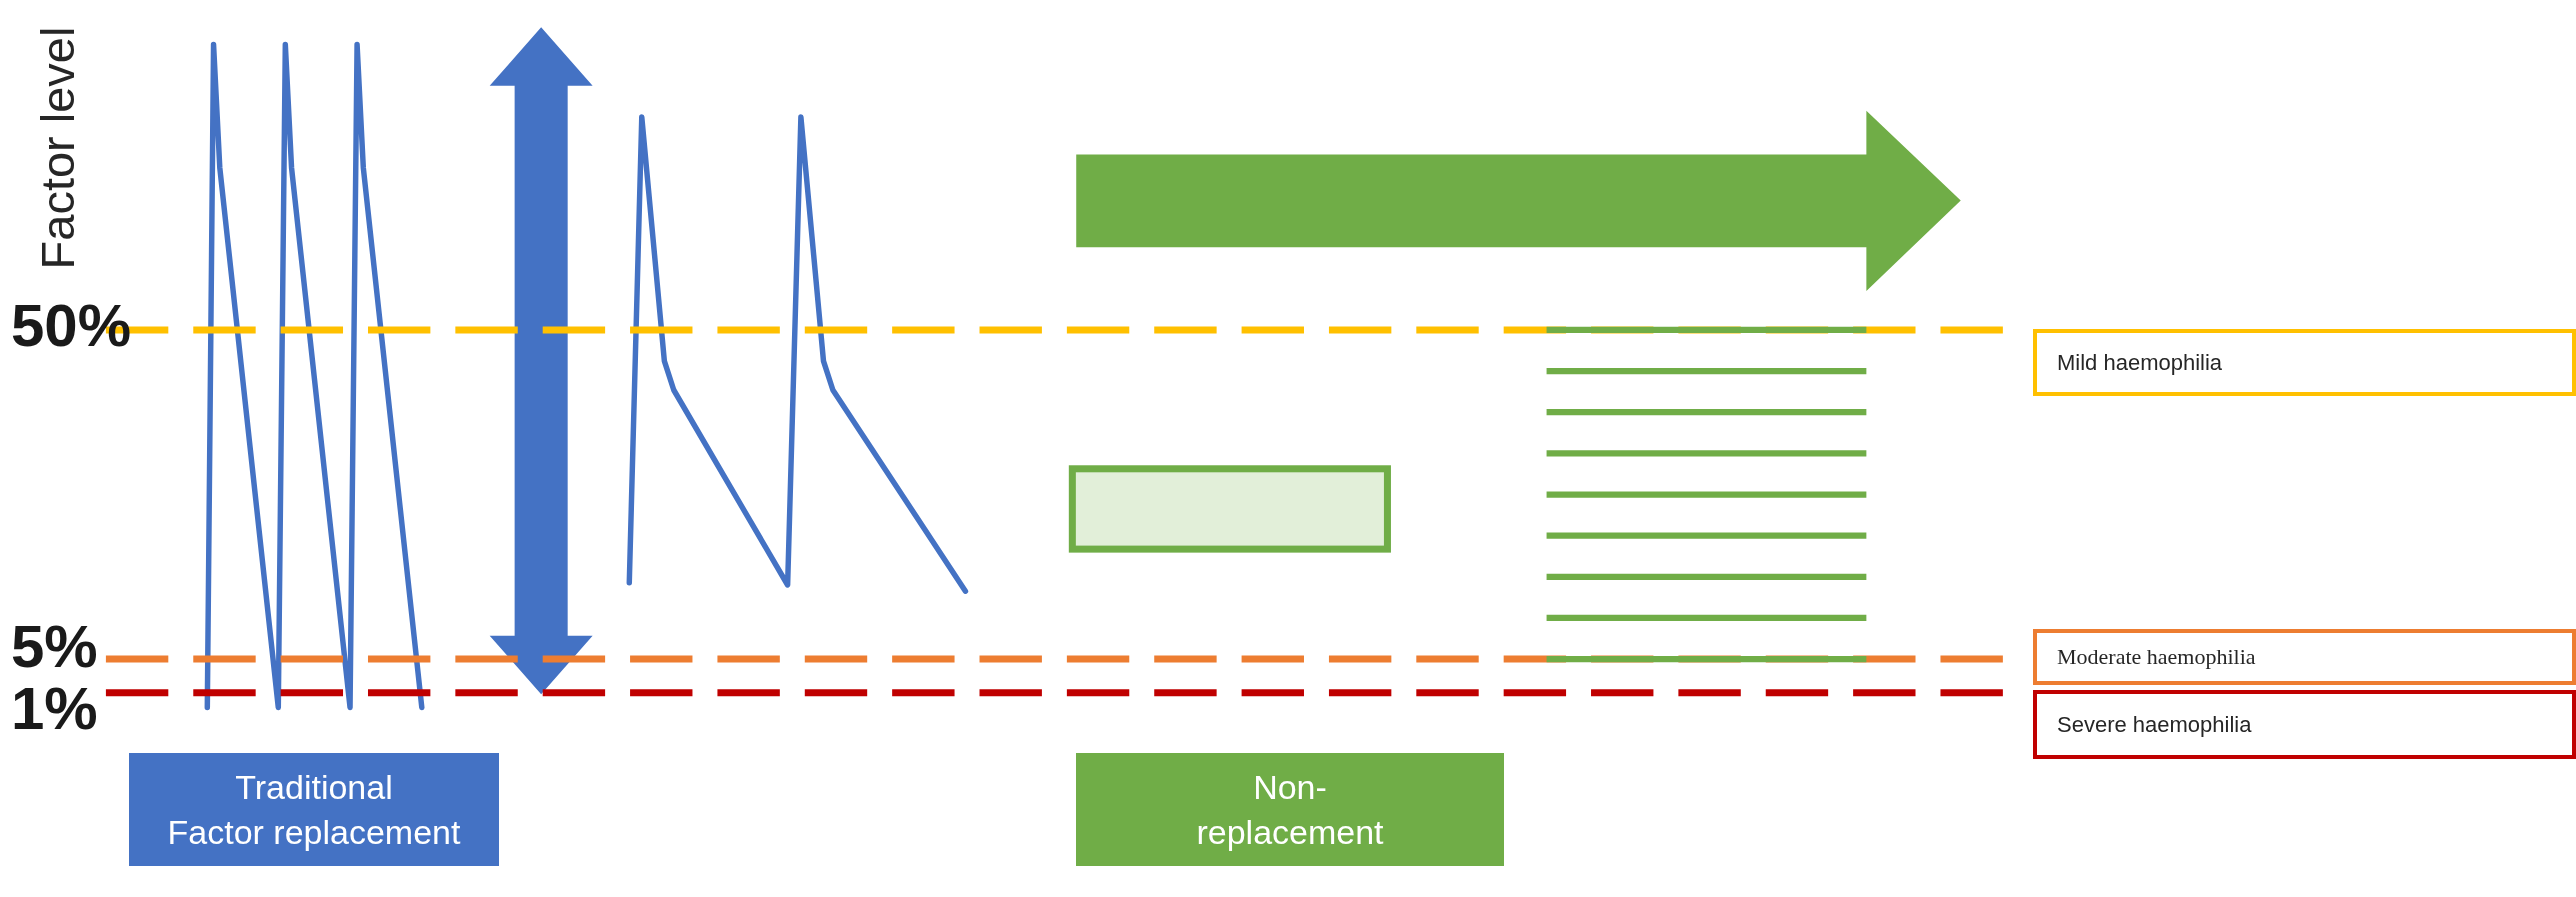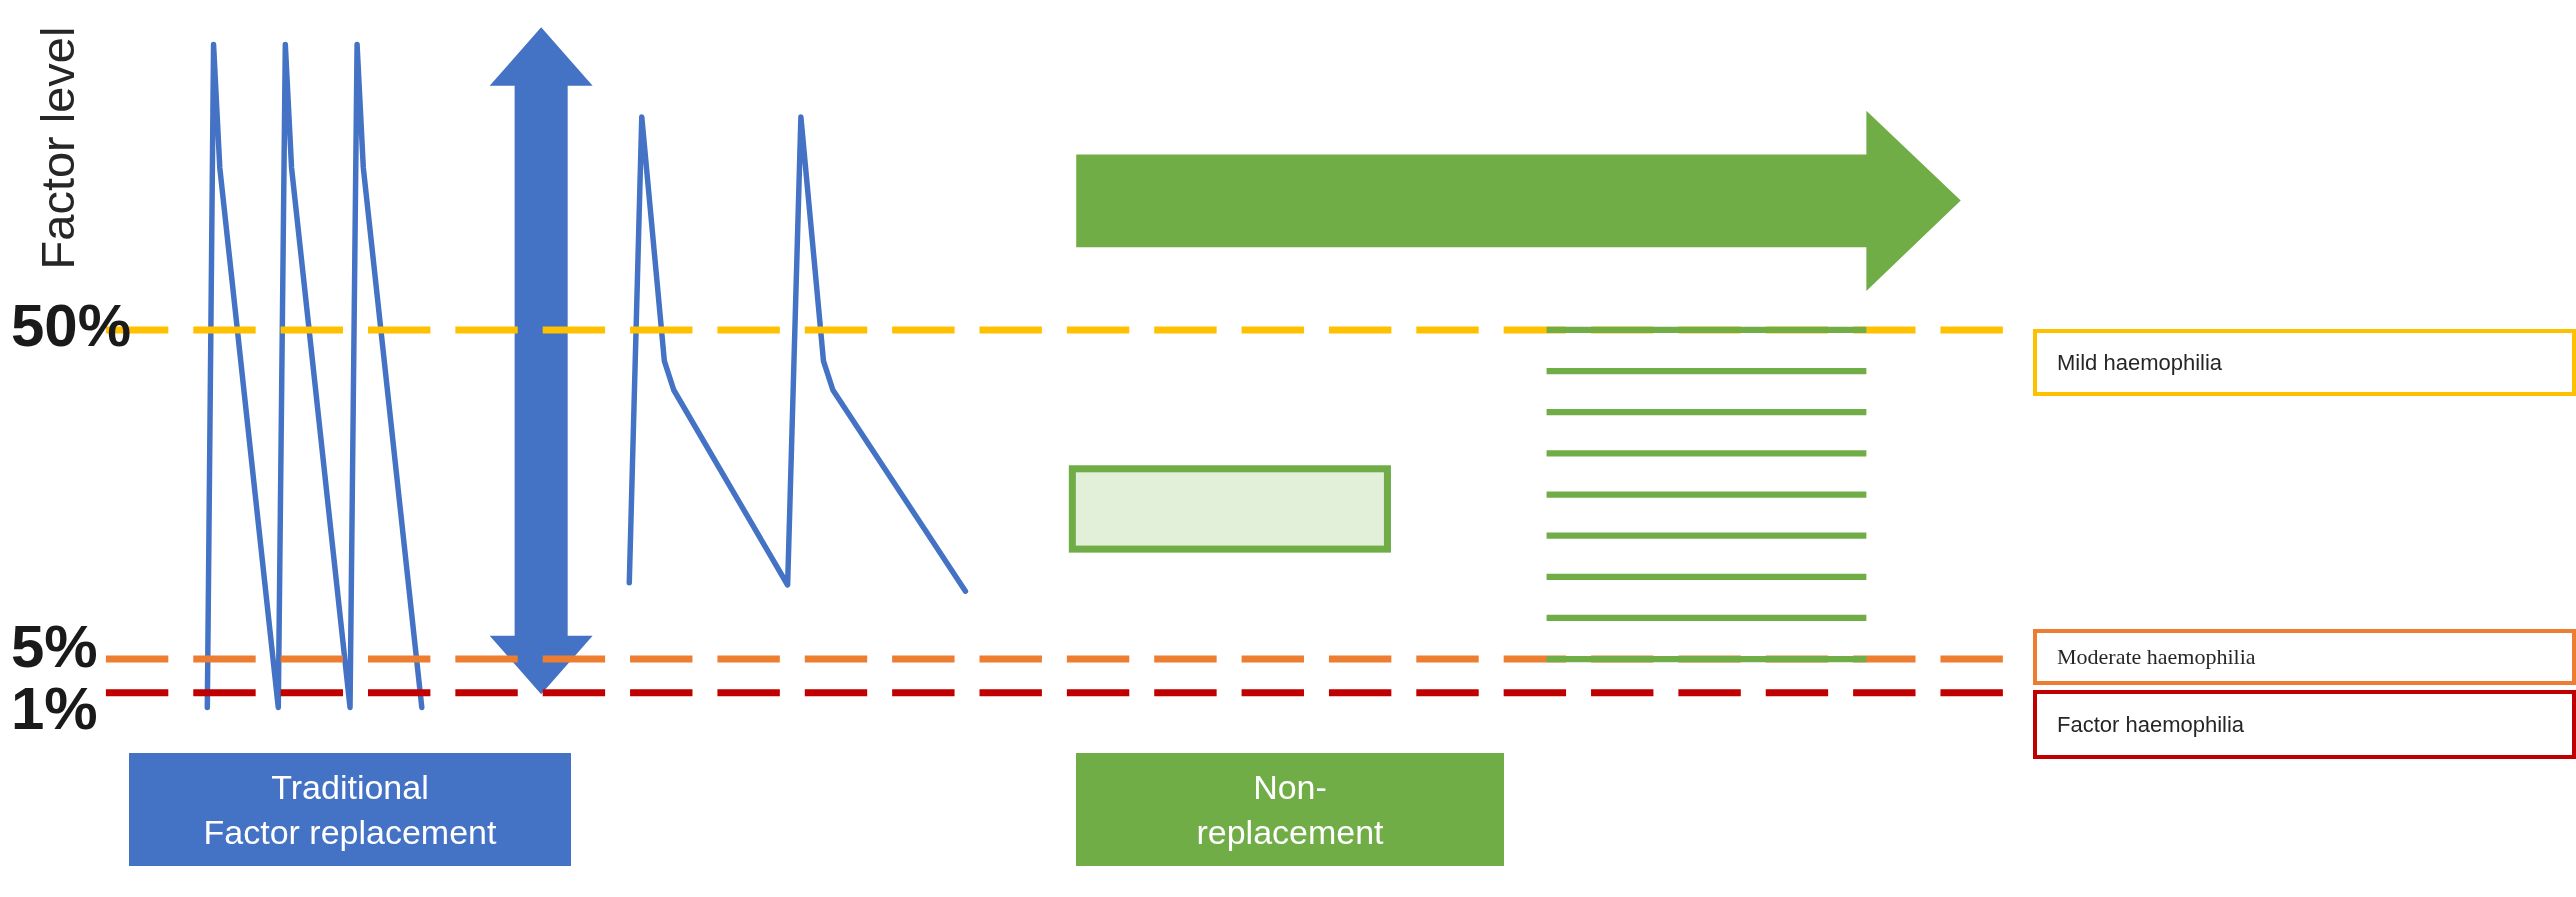--- a/index.html
+++ b/index.html
@@ -30,21 +30,21 @@
   .sev-moderate{top:629px;height:56px;border:4.7px solid var(--orange,#ED7D31);font-family:Liberation Serif, serif;}
   .sev-severe{top:690px;height:69px;border:4.7px solid var(--red,#C00000);}
   .treatment-box{
     position:absolute;top:753px;height:113px;box-sizing:border-box;
     display:flex;flex-direction:column;align-items:center;justify-content:center;
     color:var(--text-light,#fff);font-size:34px;line-height:45px;text-align:center;
   }
   .treatment-box span{display:block;}
   .tb-blue{background:var(--blue,#4472C4);}
   .tb-green{background:var(--green,#70AD47);}
-  .tb-1{left:129px;width:442px;}
+  .tb-1{left:129px;width:370px;}
   .tb-2{left:610px;width:368px;}
   .tb-3{left:1076px;width:428px;}
   .tb-4{left:1556px;width:372px;}
 </style>
 </head>
 <body>
 
 <div class="stage">
 
   <svg width="2576" height="897" viewBox="0 0 3301 1150">
@@ -85,21 +85,21 @@
   <div class="tick tick-5">5%</div>
   <div class="tick tick-1">1%</div>
 
   <div class="sev-box sev-mild">
     <span>Mild haemophilia</span>
   </div>
   <div class="sev-box sev-moderate">
     <span>Moderate haemophilia</span>
   </div>
   <div class="sev-box sev-severe">
-    <span>Factor haemophilia</span>
+    <span>Severe haemophilia</span>
   </div>
 
   <div class="treatment-box tb-blue tb-1">
     <span>Traditional</span>
     <span>Factor replacement</span>
   </div>
   <div class="treatment-box tb-green tb-3">
     <span>Non-</span>
     <span>replacement</span>
   </div>

